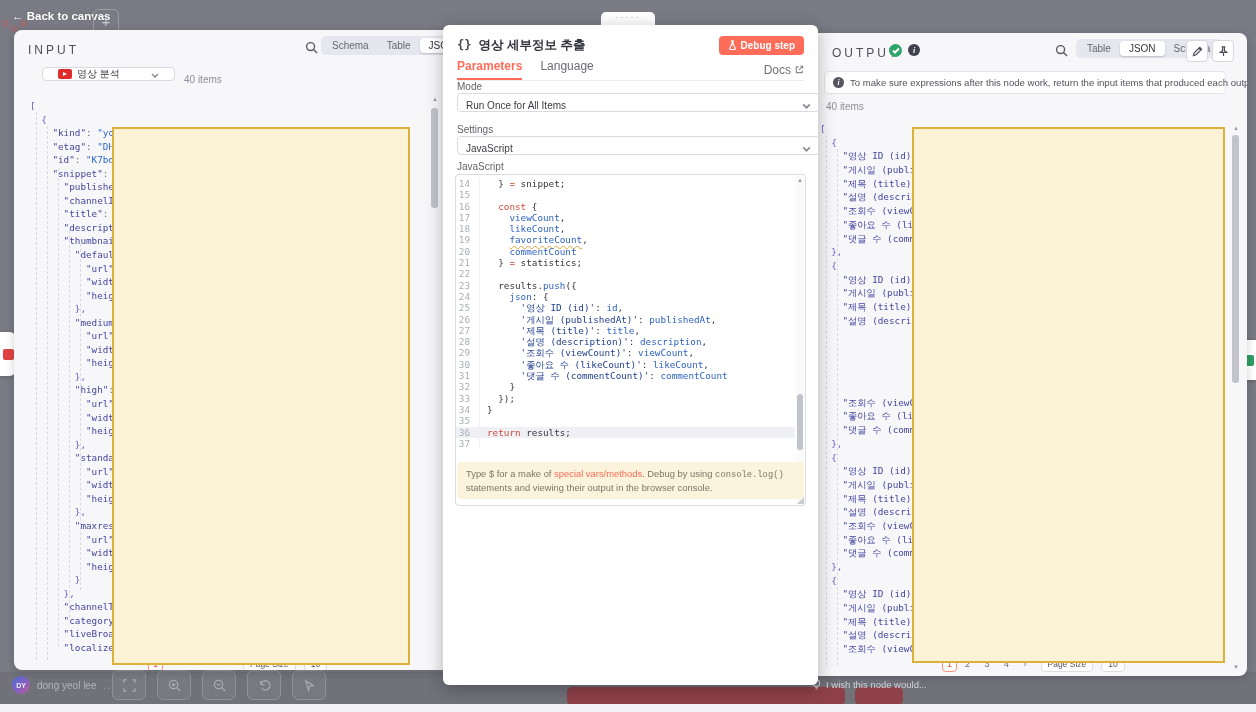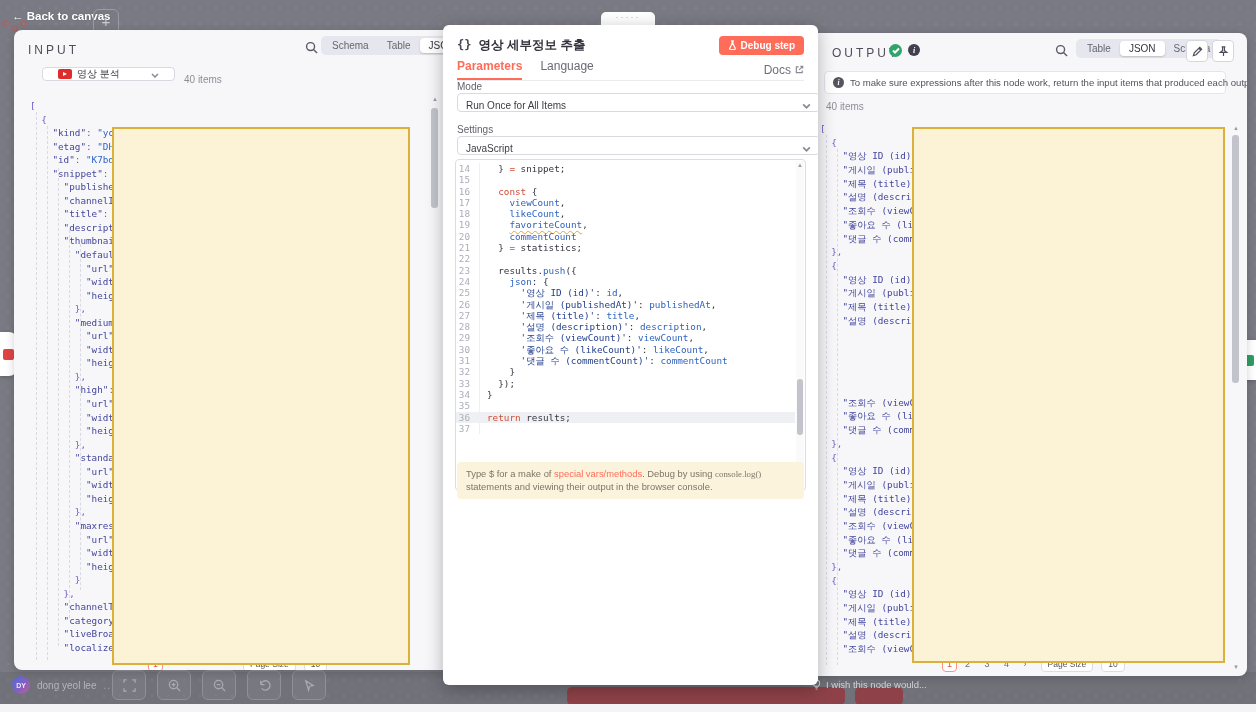--- a/index.html
+++ b/index.html
@@ -74,38 +74,38 @@
   .test-btn{margin-left:auto;background:#ff6d5a;color:#fff;font-size:10px;font-weight:bold;border-radius:4px;height:19px;display:flex;align-items:center;gap:4px;padding:0 9px}
   .test-btn svg{stroke:#fff;fill:none;stroke-width:1.3}
   .np-tabs{position:absolute;left:14px;right:14px;top:34px;height:22px;display:flex;gap:18px;font-size:12px;color:#6a6a74;border-bottom:1px solid #ebebf0}
   .np-tab{padding-bottom:6px}
   .np-tab.on{color:#ff6d5a;font-weight:bold;border-bottom:2px solid #ff6d5a}
   .docs{margin-left:auto;display:flex;align-items:center;gap:4px;color:#70707a}
   .docs svg{stroke:#8a8a94;fill:none;stroke-width:1.3}
   .fld-label{position:absolute;left:14px;font-size:10px;color:#62626c}
   .fld-select{position:absolute;left:14px;width:363px;height:19px;background:#fff;border:1px solid #d9d9e0;border-radius:4px;display:flex;align-items:flex-end;padding:0 8px;font-size:10px;color:#3c3c44}
 
-  .editor{position:absolute;left:12px;top:134px;width:351px;height:332px;border:1px solid #dcdce3;border-radius:4px;background:#fff;overflow:hidden}
+  .editor{position:absolute;left:12px;top:149px;width:351px;height:332px;border:1px solid #dcdce3;border-radius:4px;background:#fff;overflow:hidden}
   .codeview{position:absolute;left:0;top:3px;right:10px;font-family:"DejaVu Sans Mono",monospace;font-size:9.3px;white-space:pre}
   .codeview .ln{height:11.3px;line-height:11.3px;display:flex}
   .codeview .ln.hl{background:#eef0f4}
   .gut{display:inline-block;width:24px;flex:none;text-align:right;color:#abaeb8;padding-right:9px;border-right:1px solid #f0f0f3;margin-right:7px}
   .codeview .t-p{color:#33343f}
   .codeview .t-k{color:#cf4d38}
   .codeview .t-v{color:#2f63c0}
   .codeview .t-s{color:#24418f}
   .codeview .t-w{color:#2f63c0;text-decoration:underline wavy #e2a43c 1px;text-underline-offset:2px}
   .ed-scroll{position:absolute;right:1px;top:1px;width:8px;bottom:1px;background:#fafafb}
   .ed-thumb{position:absolute;left:1px;width:6px;border-radius:3px;background:#c3c3cb}
   .arrow{position:absolute;font-size:6px;color:#9a9aa4;left:1px}
   .grip{position:absolute;right:1px;bottom:1px;width:0;height:0;border-left:7px solid transparent;border-bottom:7px solid #c9c9d1}
 
   .hint{position:absolute;left:14px;top:437px;width:347px;height:37px;background:#fbf3dc;border-radius:4px;padding:5px 9px;font-size:9.4px;line-height:1.4;color:#7c7668}
   .hint .lk{color:#ff6d5a}
-  .hint .cd{font-family:Liberation Serif, serif;font-size:8.8px}
+  .hint .cd{font-family:Liberation Mono, monospace;font-size:8.8px}
 
   
   .sb{position:absolute;width:7px;background:transparent}
   .sb .ed-thumb{left:0;width:7px}
 
   
   .sticky{position:absolute;background:#fcf3d6;border:2px solid #d9b13b;z-index:5}
 
   
   .pg{position:absolute;z-index:4;display:flex;align-items:center;gap:8px;font-size:9px;color:#6a6a74}

